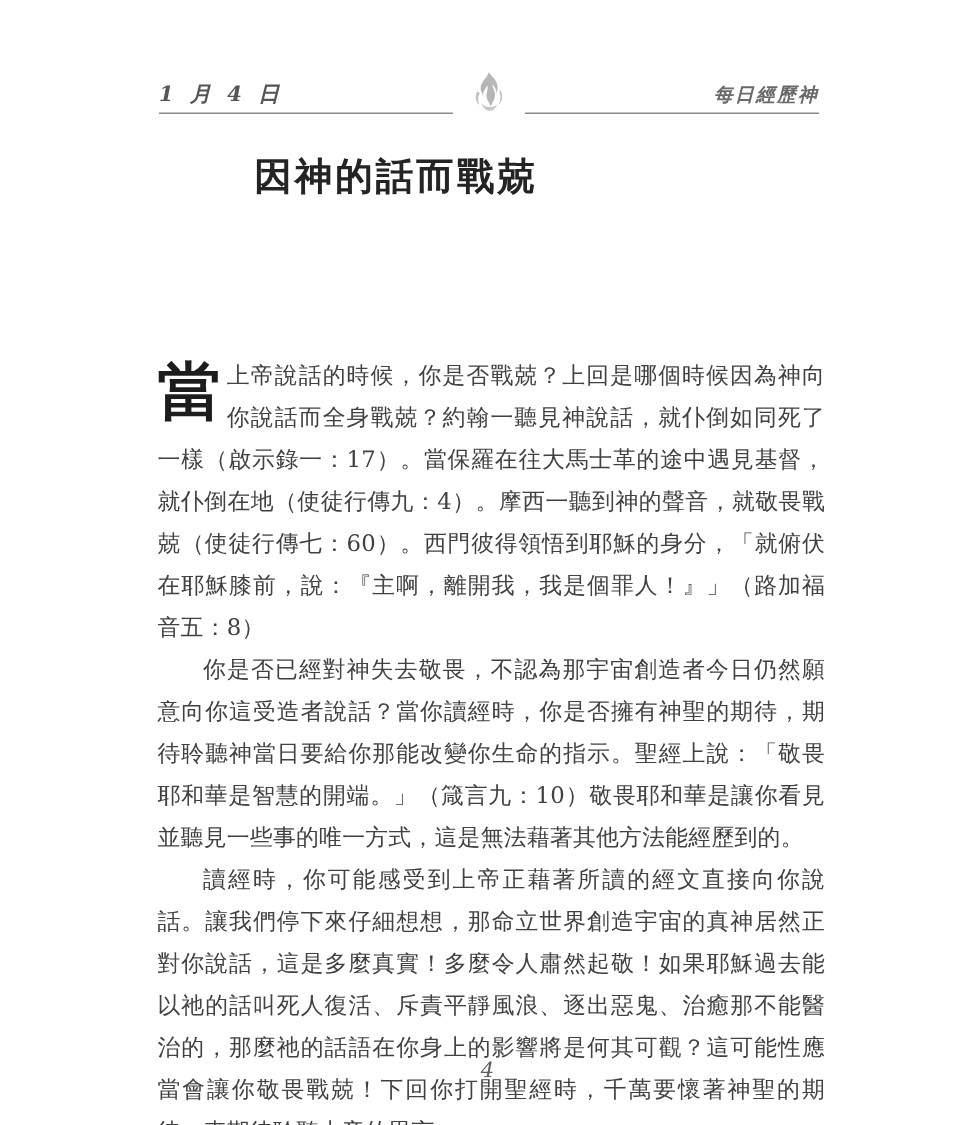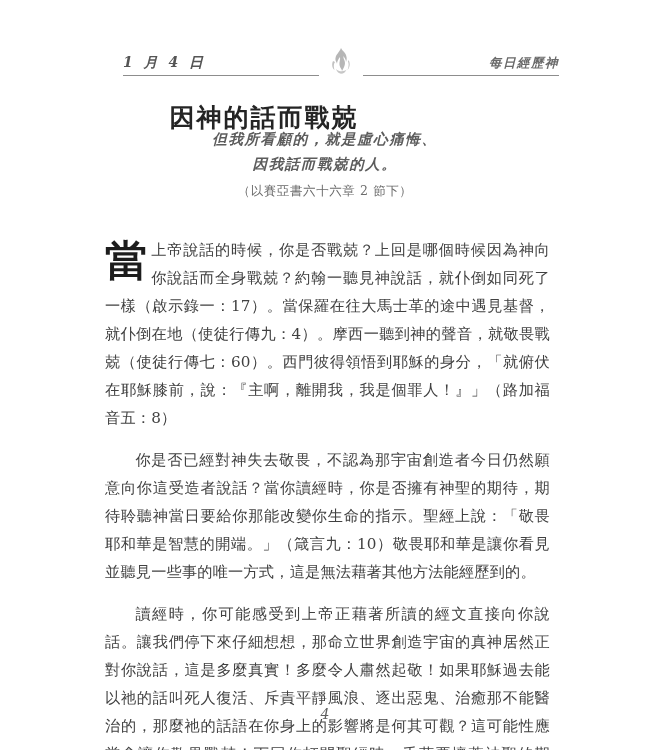--- a/index.html
+++ b/index.html
@@ -18,26 +18,27 @@
   .page {
     position: relative;
     width: 650px;
     height: 750px;
     box-sizing: border-box;
   }
 
   
   .running-head {
     position: absolute;
-    left: 123px;
+    left: 106px;
     top: 46px;
     width: 440px;
     height: 30px;
     display: flex;
     align-items: flex-end;
+    justify-content: space-between;
   }
   .rh-side {
     position: relative;
     width: 196px;
     height: 26px;
     border-bottom: 1px solid #8d8d8d;
     display: flex;
     align-items: flex-end;
   }
   .rh-left { justify-content: flex-start; }
@@ -119,21 +120,21 @@
   .para {
     font-family: "DejaVu Serif", "Liberation Serif", serif;
     font-size: 15.2px;
     line-height: 28px;
     letter-spacing: 0.2px;
     text-align: justify;
     text-justify: inter-character;
     color: #414141;
     margin: 0;
   }
-  .para + .para { margin-top: 14px; }
+  .para + .para { margin-top: 0; }
   .para-indent { text-indent: 2em; }
 
   .dropcap {
     float: left;
     font-family: "DejaVu Serif", "Liberation Serif", serif;
     font-weight: bold;
     font-size: 42px;
     line-height: 50px;
     height: 52px;
     margin: 0 4px 0 0;
@@ -170,25 +171,20 @@
         <path d="M8 22 C9 25, 11 26.5, 13 26.8 C15.5 26.8, 17.5 25.4, 18.5 22.6 C16.5 25, 10.5 25, 8 22 Z" fill="#9a9a9a"></path>
       </svg>
     </div>
     <div class="rh-side rh-right">
       <span class="rh-text">每日經歷神</span>
     </div>
   </div>
 
   <h1 class="article-title">因神的話而戰兢</h1>
 
-  <div class="epigraph">
-    <div class="epigraph-line">但我所看顧的，就是虛心痛悔、</div>
-    <div class="epigraph-line">因我話而戰兢的人。</div>
-    <div class="epigraph-ref">（以賽亞書六十六章 2 節下）</div>
-  </div>
 
   <div class="body-copy">
     <p class="para"><span class="dropcap">當</span><span>上帝說話的時候，你是否戰兢？上回是哪個時候因為神向你說話而全身戰兢？約翰一聽見神說話，就仆倒如同死了一樣（啟示錄一：17）。當保羅在往大馬士革的途中遇見基督，就仆倒在地（使徒行傳九：4）。摩西一聽到神的聲音，就敬畏戰兢（使徒行傳七：60）。西門彼得領悟到耶穌的身分，「就俯伏在耶穌膝前，說：『主啊，離開我，我是個罪人！』」（路加福音五：8）</span></p>
     <p class="para para-indent">你是否已經對神失去敬畏，不認為那宇宙創造者今日仍然願意向你這受造者說話？當你讀經時，你是否擁有神聖的期待，期待聆聽神當日要給你那能改變你生命的指示。聖經上說：「敬畏耶和華是智慧的開端。」（箴言九：10）敬畏耶和華是讓你看見並聽見一些事的唯一方式，這是無法藉著其他方法能經歷到的。</p>
     <p class="para para-indent">讀經時，你可能感受到上帝正藉著所讀的經文直接向你說話。讓我們停下來仔細想想，那命立世界創造宇宙的真神居然正對你說話，這是多麼真實！多麼令人肅然起敬！如果耶穌過去能以祂的話叫死人復活、斥責平靜風浪、逐出惡鬼、治癒那不能醫治的，那麼祂的話語在你身上的影響將是何其可觀？這可能性應當會讓你敬畏戰兢！下回你打開聖經時，千萬要懷著神聖的期待，來期待聆聽上帝的恩言。</p>
   </div>
 
   <div class="folio">4</div>
 
 </div>

